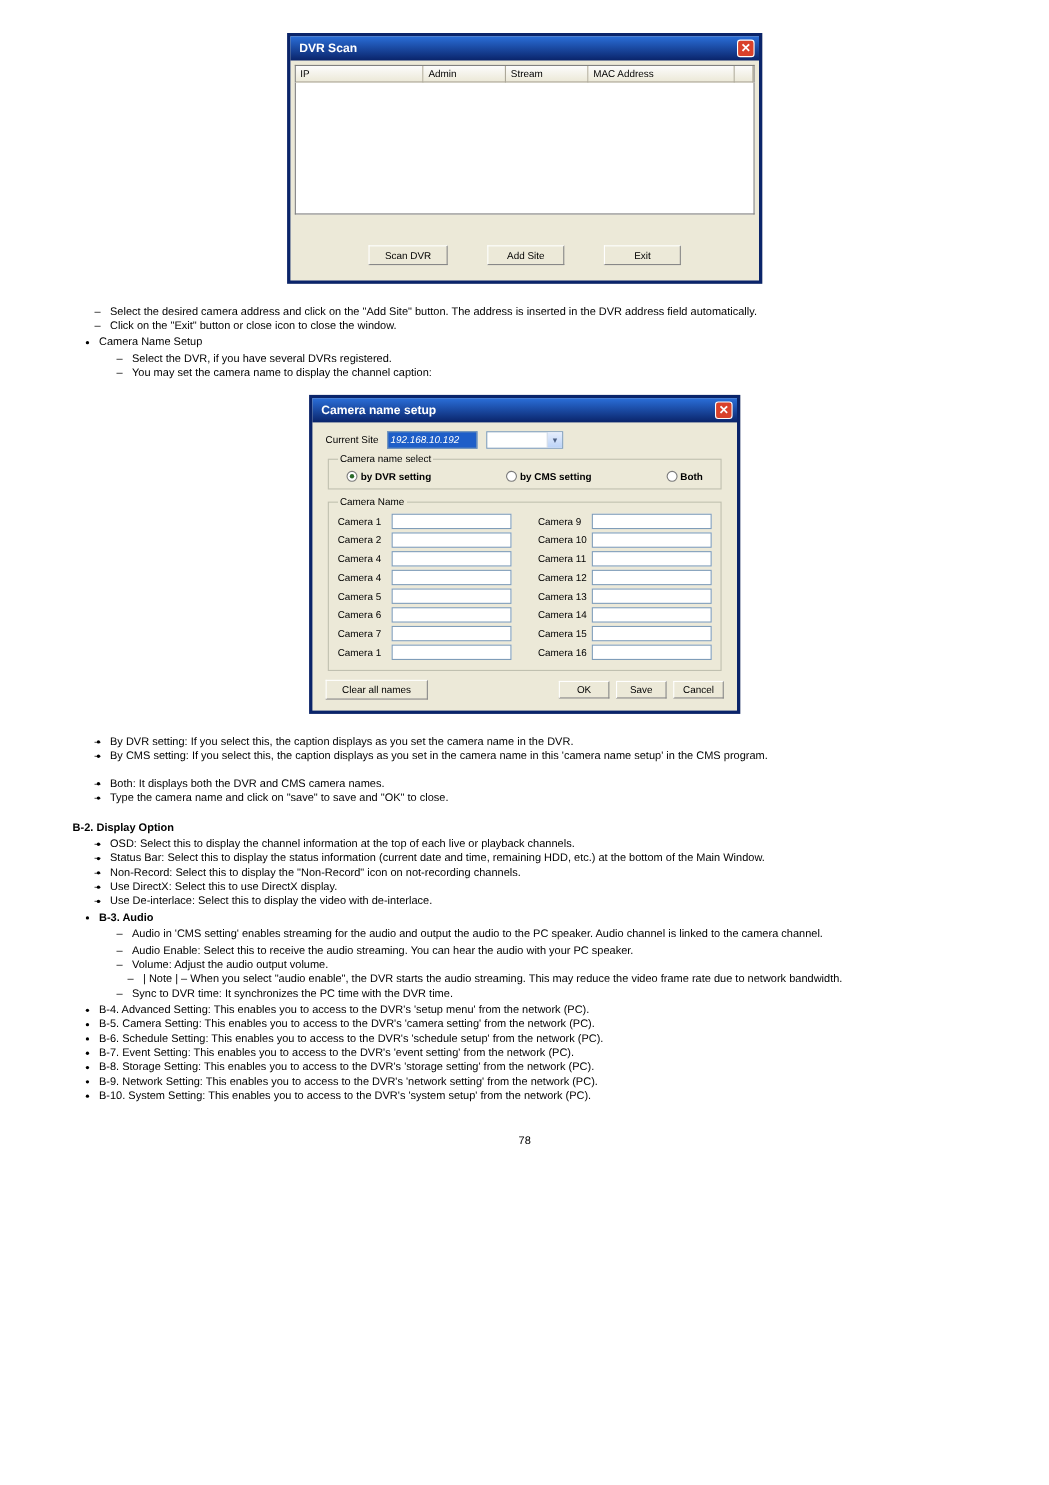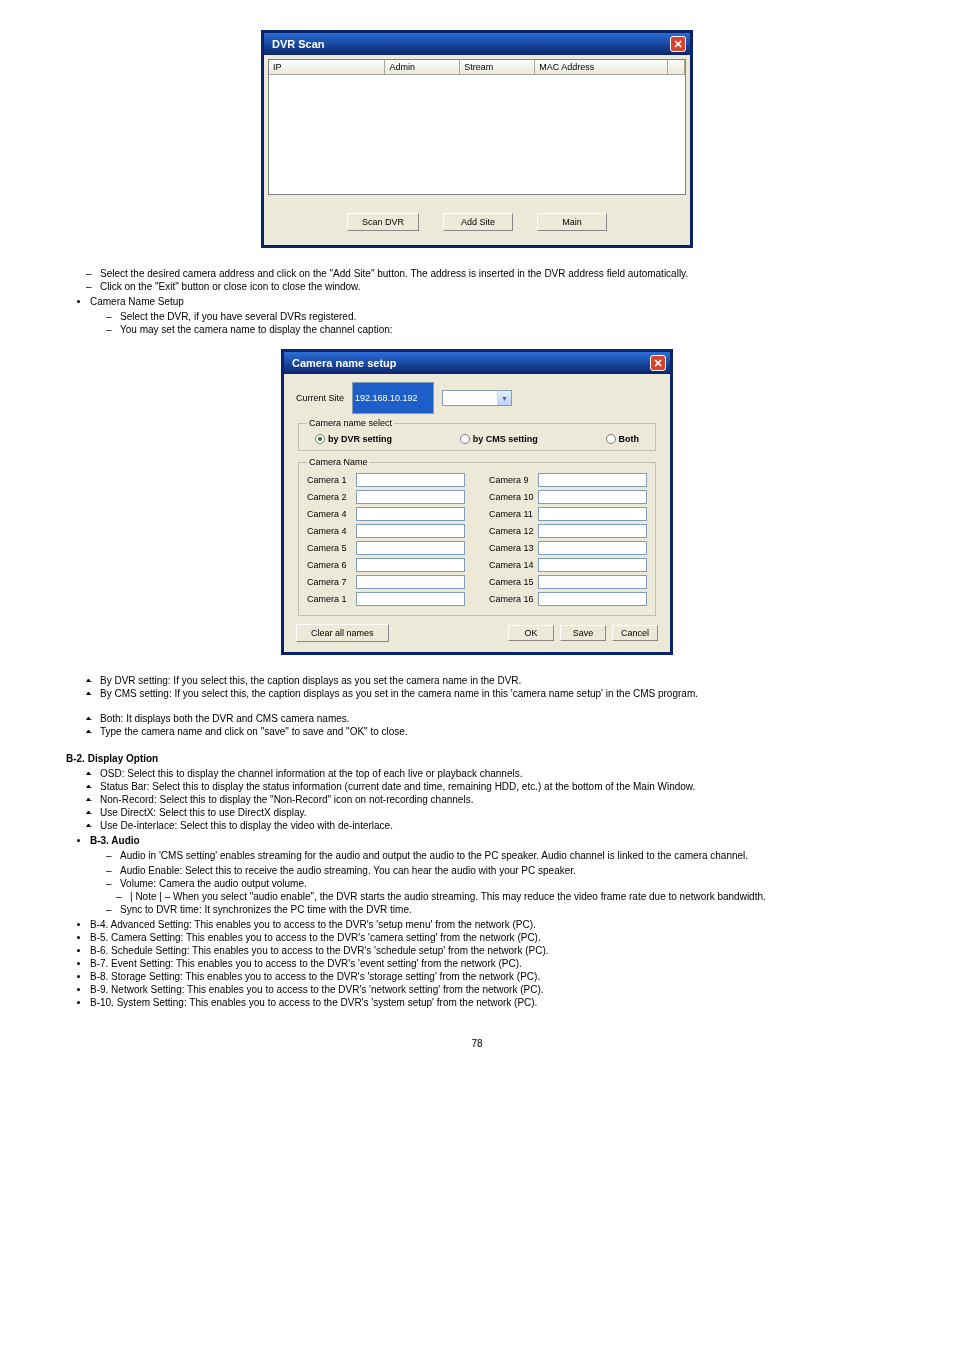--- a/index.html
+++ b/index.html
@@ -58,47 +58,48 @@
     background: #f0f0ea;
     background: linear-gradient(#fcfcfc, #ece9d8);
   }
   .listbody {
     height: 120px;
     background: #fff;
     border: 1px solid #808080;
     border-top: none;
   }
   .dvrscan-footer {
-    padding: 18px 0 10px 0;
+    padding: 28px 0 10px 0;
     display: flex;
     justify-content: center;
-    gap: 24px;
+    gap: 36px;
   }
   button.win {
     font-family: Arial;
     font-size: 9px;
     padding: 3px 14px;
     background: #ece9d8;
     border: 1px solid #888;
     border-top-color: #fff;
     border-left-color: #fff;
     min-width: 70px;
     cursor: pointer;
   }
   
   .cam-body { padding: 8px 12px 10px 12px; font-size: 9px; }
   .row { display: flex; align-items: center; gap: 8px; margin-bottom: 4px; }
   .sel {
     background: #1e5ec8; color: #fff;
     padding: 1px 2px;
     border: 1px solid #7f9db9;
     width: 82px;
-    height: 32px;
+    height: 16px;
     display: flex; align-items: center;
     font-size: 9px;
+    font-style: italic;
   }
   .combo {
     border: 1px solid #7f9db9;
     background: #fff;
     height: 16px; width: 70px;
     display: flex; justify-content: flex-end; align-items: center;
   }
   .combo .arrow {
     width: 14px; height: 14px;
     border-left: 1px solid #ccd7e6;
@@ -152,21 +153,21 @@
       <div class="col" style="width:28%">IP</div>
       <div class="col" style="width:18%">Admin</div>
       <div class="col" style="width:18%">Stream</div>
       <div class="col" style="width:32%">MAC Address</div>
       <div class="col" style="flex:1"></div>
     </div>
     <div class="listbody"></div>
     <div class="dvrscan-footer">
       <button class="win">Scan DVR</button>
       <button class="win">Add Site</button>
-      <button class="win">Main</button>
+      <button class="win">Exit</button>
     </div>
   </div>
 </div>
 
 <ul class="top" style="list-style:none; padding-left:40px;">
   <li style="list-style:none; position:relative;"><span style="position:absolute;left:-14px;">–</span><span>Select the desired camera address and click on the "Add Site" button. The address is inserted in the DVR address field automatically.</span></li>
   <li style="list-style:none; position:relative;"><span style="position:absolute;left:-14px;">–</span><span>Click on the "Exit" button or close icon to close the window.</span></li>
 </ul>
 
 <ul class="top">
@@ -314,21 +315,21 @@
   <li style="position:relative;"><span style="position:absolute;left:-14px;">–</span><span>Use De-interlace: Select this to display the video with de-interlace.</span></li>
 </ul>
 
 <ul class="top">
   <li><span style="font-weight:bold">B-3. Audio</span>
     <ul>
       <li><span>Audio in 'CMS setting' enables streaming for the audio and output the audio to the PC speaker. Audio channel is linked to the camera channel.</span></li>
     </ul>
     <ul>
       <li><span>Audio Enable: Select this to receive the audio streaming. You can hear the audio with your PC speaker.</span></li>
-      <li><span>Volume: Camera the audio output volume.</span></li>
+      <li><span>Volume: Adjust the audio output volume.</span></li>
       <li style="list-style:none; margin-left:10px;"><span>| Note | – When you select "audio enable", the DVR starts the audio streaming. This may reduce the video frame rate due to network bandwidth.</span></li>
       <li><span>Sync to DVR time: It synchronizes the PC time with the DVR time.</span></li>
     </ul>
   </li>
 </ul>
 
 <ul class="top">
   <li><span>B-4. Advanced Setting: This enables you to access to the DVR's 'setup menu' from the network (PC).</span></li>
   <li><span>B-5. Camera Setting: This enables you to access to the DVR's 'camera setting' from the network (PC).</span></li>
   <li><span>B-6. Schedule Setting: This enables you to access to the DVR's 'schedule setup' from the network (PC).</span></li>

